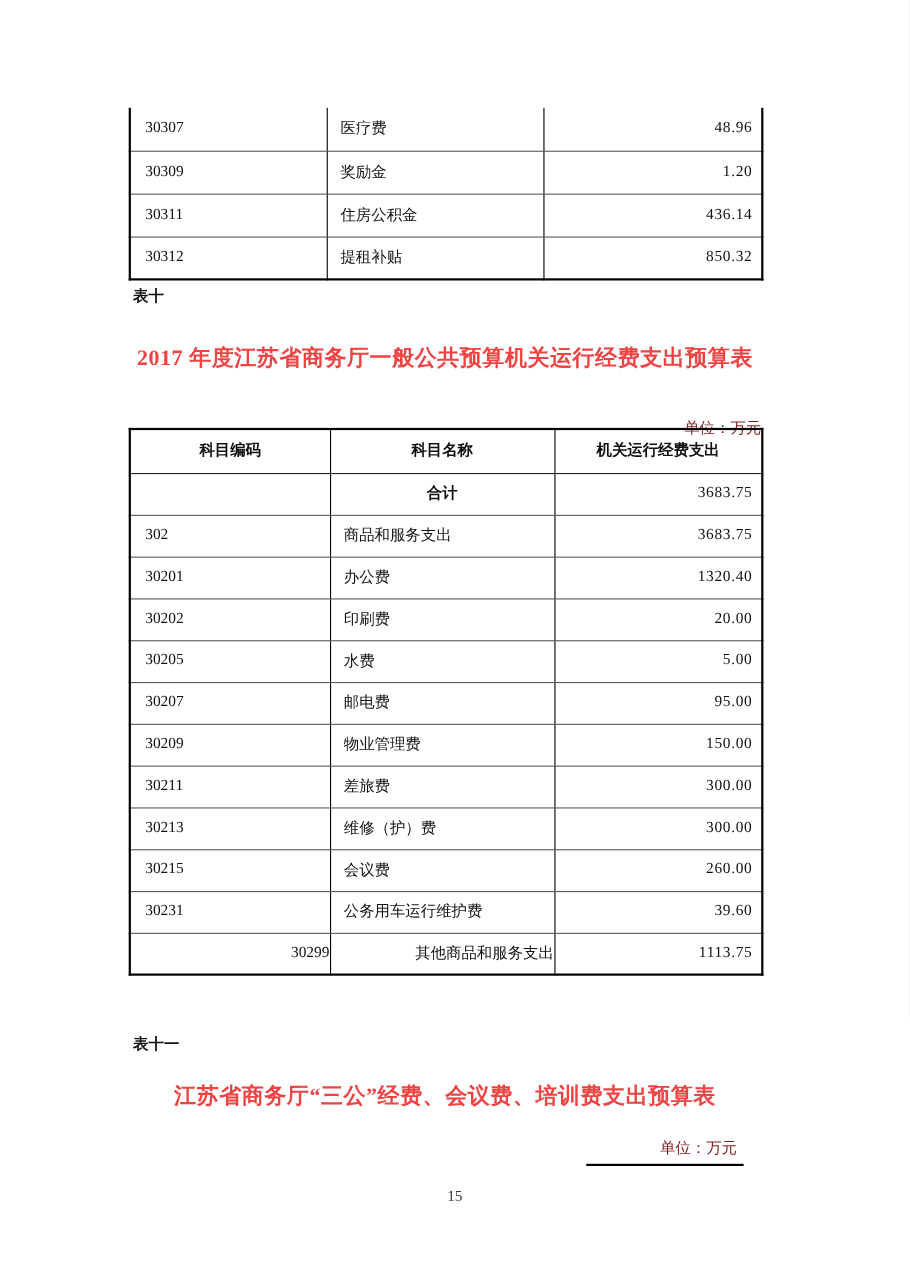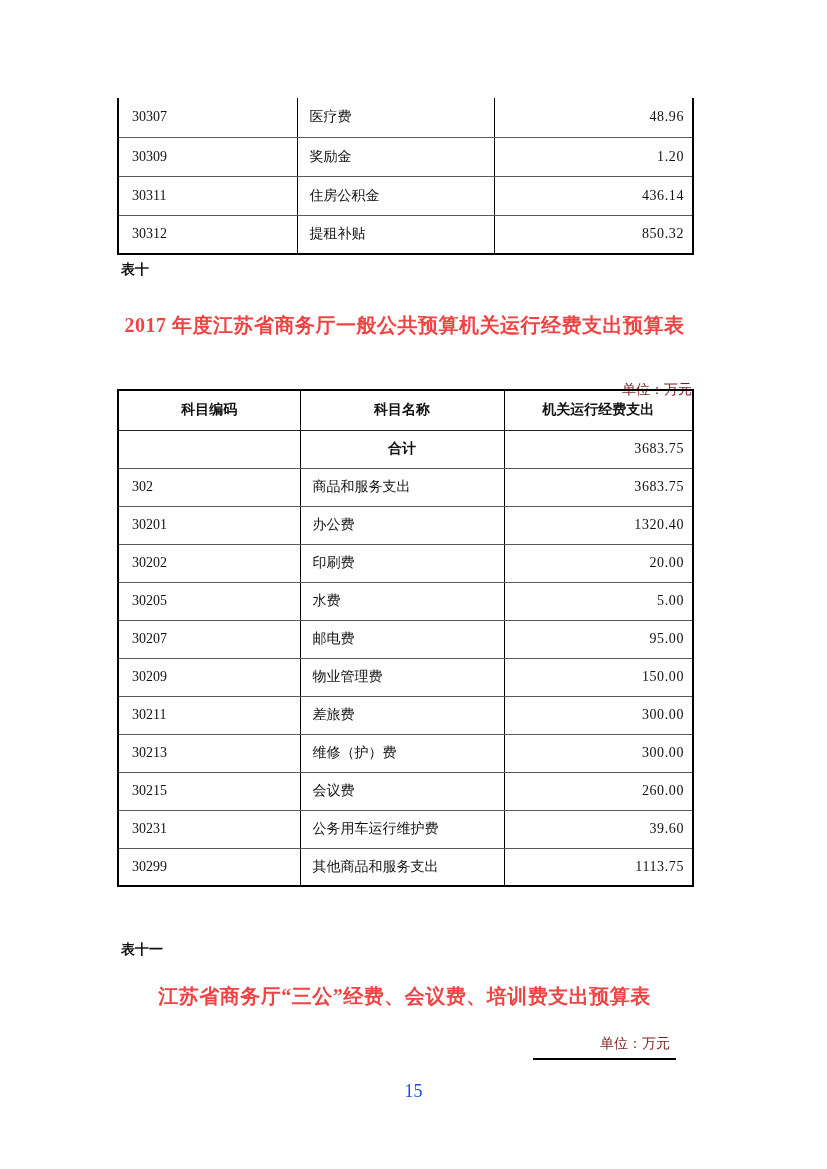--- a/index.html
+++ b/index.html
@@ -51,21 +51,21 @@
     top: 389px;
     border: 2px solid #000;
   }
   .table-main th {
     height: 40px;
     font-weight: bold;
     text-align: center;
     border-bottom: 1px solid #222;
   }
   .table-main td { height: 38px; border-bottom: 1px solid #5a5a5a; }
-  .table-main tr:last-child td { border-bottom: none; }
+  .table-main tr:last-child td { border-bottom: none; text-align: right; }
   .table-main th:nth-child(1), .table-main th:nth-child(2),
   .table-main td:nth-child(1), .table-main td:nth-child(2) { border-right: 1px solid #000; }
   .total-name { font-weight: bold; text-align: center; padding-left: 0; }
 
   
   .tbl-label {
     position: absolute;
     left: 121px;
     font-size: 14px;
     font-weight: bold;
@@ -108,22 +108,22 @@
     padding: 0 6px 5px 0;
     border-bottom: 2px solid #000;
   }
 
   .page-number {
     position: absolute;
     left: 0;
     top: 1081px;
     width: 827px;
     text-align: center;
-    font-size: 18px;
-    color: #1d4ed8;
+    font-size: 14px;
+    color: #404040;
   }
 </style>
 </head>
 <body>
 
 <div class="page">
 
   <table class="table-prev">
     <colgroup>
         <col style="width:179px">

